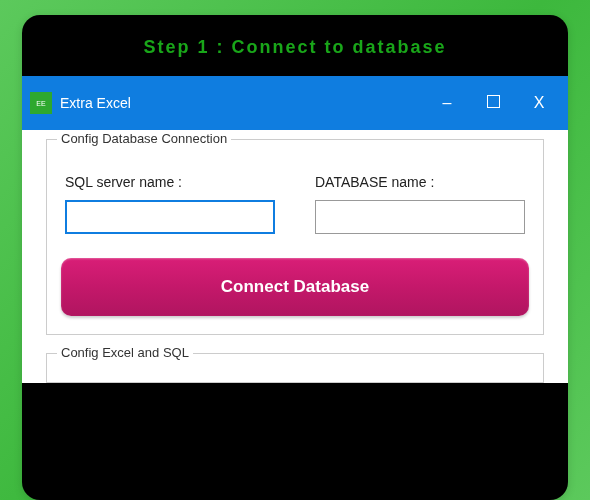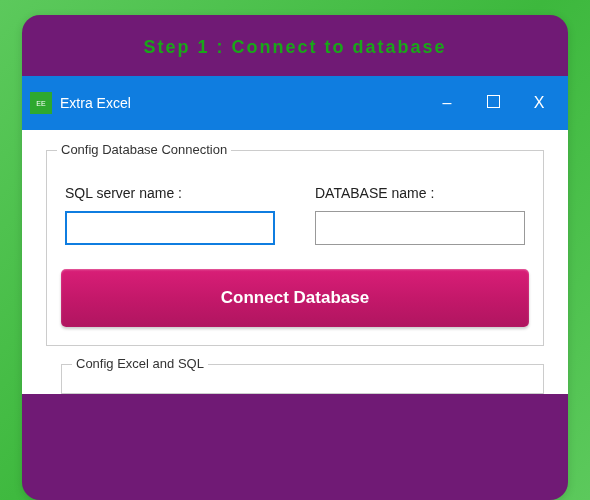--- a/index.html
+++ b/index.html
@@ -14,21 +14,21 @@
       font-family: "Segoe UI", Tahoma, Arial, sans-serif;
       position: relative;
       overflow: hidden;
     }
     .card {
       position: absolute;
       top: 15px;
       left: 22px;
       right: 22px;
       bottom: 0;
-      background: #701a75;
+      background: #000000;
       border-radius: 18px;
       box-shadow: 0 2px 8px rgba(0,0,0,0.15);
       overflow: hidden;
     }
     .step-title {
       text-align: center;
       color: #19a619;
       font-weight: bold;
       font-size: 18px;
       letter-spacing: 2px;
@@ -75,21 +75,21 @@
       text-align: center;
     }
     .maximize-icon {
       display: inline-block;
       width: 13px;
       height: 13px;
       border: 1.5px solid #fff;
     }
     .client-area {
       background: #fff;
-      padding: 20px 24px 0 24px;
+      padding: 9px 24px 0 24px;
     }
     .fieldset {
       border: 1px solid #ccc;
       padding: 10px 14px 18px 14px;
       position: relative;
       margin-bottom: 18px;
     }
     .fieldset-legend {
       position: absolute;
       top: -9px;
@@ -124,33 +124,32 @@
       outline: none;
     }
     .text-input.focused {
       border: 2px solid #0f7de0;
     }
     .connect-btn {
       width: 100%;
       height: 58px;
       background: linear-gradient(to bottom, #d91e77 0%, #c4186a 50%, #b01560 100%);
       border: none;
-      border-radius: 5px;
+      border-radius: 10px;
       color: #fff;
       font-size: 17px;
       font-weight: bold;
       cursor: pointer;
       box-shadow: inset 0 1px 2px rgba(255,255,255,0.3), 0 2px 3px rgba(0,0,0,0.2);
     }
     .fieldset2 {
       border: 1px solid #ccc;
       padding: 10px;
       position: relative;
       height: 30px;
-      margin-left: 15px;
     }
   </style>
 </head>
 <body>
 
 <div class="card">
   <div class="step-title">Step 1 : Connect to database</div>
 
   <div class="window">
     <div class="titlebar">

